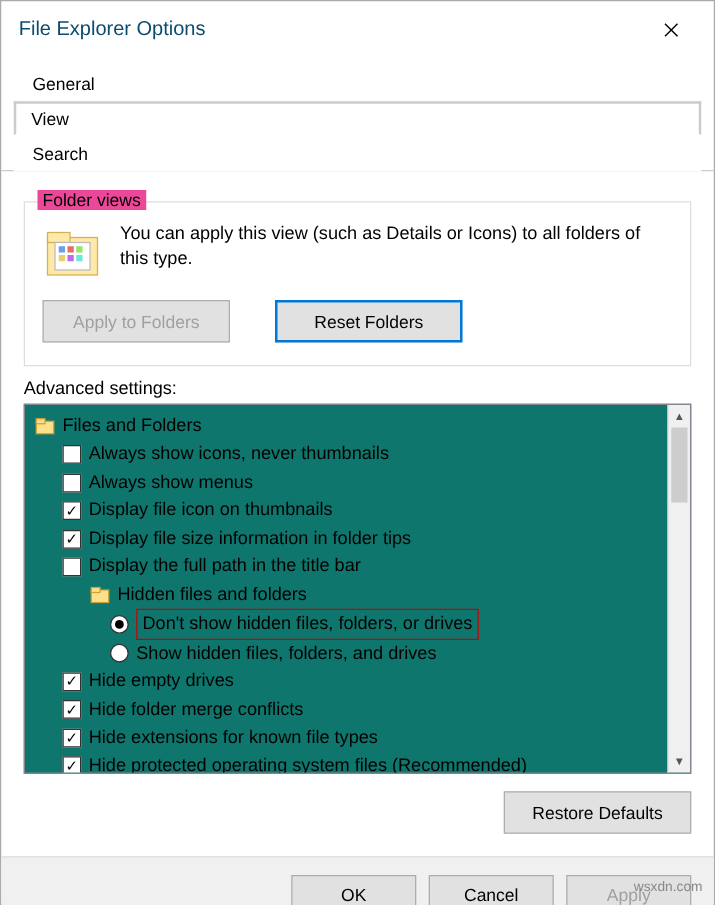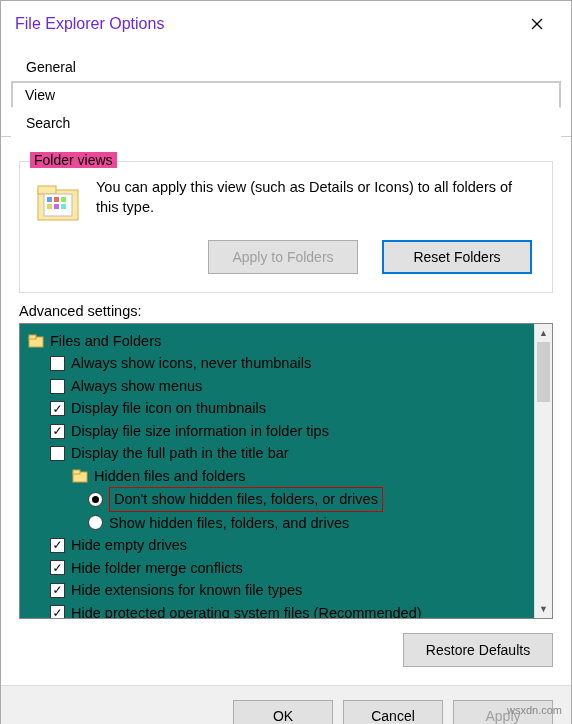--- a/index.html
+++ b/index.html
@@ -1,31 +1,31 @@
 <!DOCTYPE html>
 <html><head>
 <meta charset="utf-8">
 <style>
 * { box-sizing: border-box; font-family: "Segoe UI", Tahoma, sans-serif; }
 body { margin: 0; background: #f0f0f0; width: 572px; height: 724px; overflow: hidden; }
 .window { background: #fff; width: 572px; height: 724px; border: 1px solid #aaa; display: flex; flex-direction: column; }
 .titlebar { display: flex; align-items: center; justify-content: space-between; padding: 8px 14px; font-size: 16px; }
-.titlebar-title { color: #6d28d9; }
+.titlebar-title { color: #0c4a6e; }
 .titlebar-close { width: 40px; height: 30px; display: flex; align-items: center; justify-content: center; font-size: 18px; cursor: default; }
 .tabs { display: flex; padding: 0 10px; border-bottom: 1px solid #ccc; margin-top: 4px; position: relative; flex-direction: column; }
 .tab { padding: 6px 14px 6px; font-size: 14px; border: 1px solid transparent; border-bottom: none; cursor: default; position: relative; top: 1px; background: #fff; }
 .tab.active { border-color: #ccc; border-bottom: 1px solid #fff; }
 .tab-highlight-red { border: 2px solid #d00; padding: 4px 12px; }
 .content { padding: 18px; flex: 1; display: flex; flex-direction: column; }
 .groupbox { border: 1px solid #ddd; padding: 16px 14px 18px; position: relative; margin-top: 6px; }
 .groupbox-label { position: absolute; top: -10px; left: 10px; background: #ec4899; padding: 0 4px; font-size: 14px; }
 .folderviews-row { display: flex; gap: 14px; align-items: flex-start; }
 .folder-icon-big { width: 48px; height: 48px; flex-shrink: 0; }
 .folderviews-text { font-size: 14.5px; line-height: 1.35; color: #000; }
-.fv-buttons { display: flex; gap: 24px; margin-top: 14px; justify-content: flex-end; padding-right: 6px; }
+.fv-buttons { display: flex; gap: 36px; margin-top: 14px; padding-right: 6px; }
 .btn { min-width: 150px; height: 34px; font-size: 14px; border: 1px solid #adadad; background: #e1e1e1; cursor: default; display: inline-flex; align-items: center; justify-content: center; padding: 0 14px; }
 .btn.disabled { color: #a0a0a0; background: #e1e1e1; }
 .btn.focus-blue { border: 2px solid #0078d7; background: #e1e1e1; }
 .section-label { font-size: 14.5px; margin-top: 10px; margin-bottom: 4px; }
 .treebox { border: 1px solid #828790; background: #0f766e; height: 296px; display: flex; }
 .treelist { flex: 1; overflow: hidden; padding: 6px 2px; font-size: 14.5px; line-height: 1.55; }
 .item { display: flex; align-items: center; gap: 6px; white-space: nowrap; }
 .indent1 { padding-left: 6px; }
 .indent2 { padding-left: 28px; }
 .indent3 { padding-left: 50px; }

